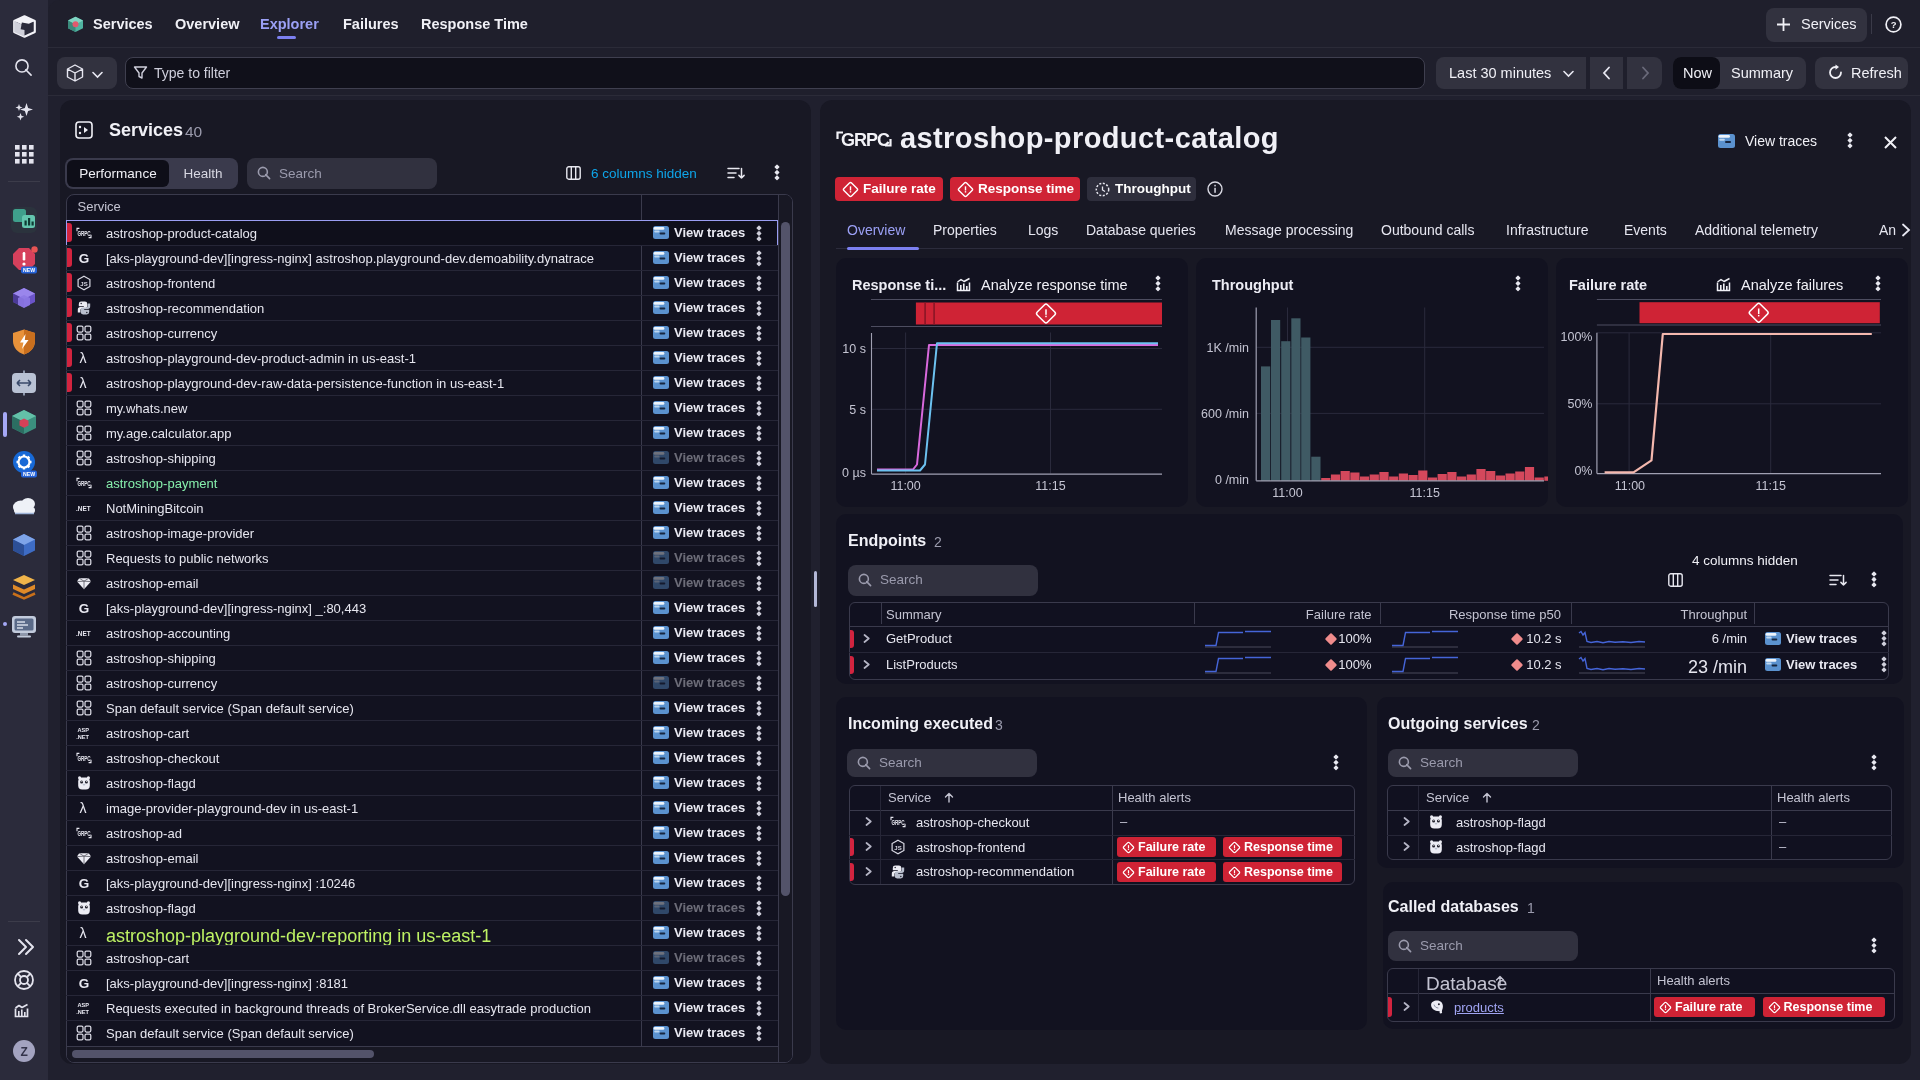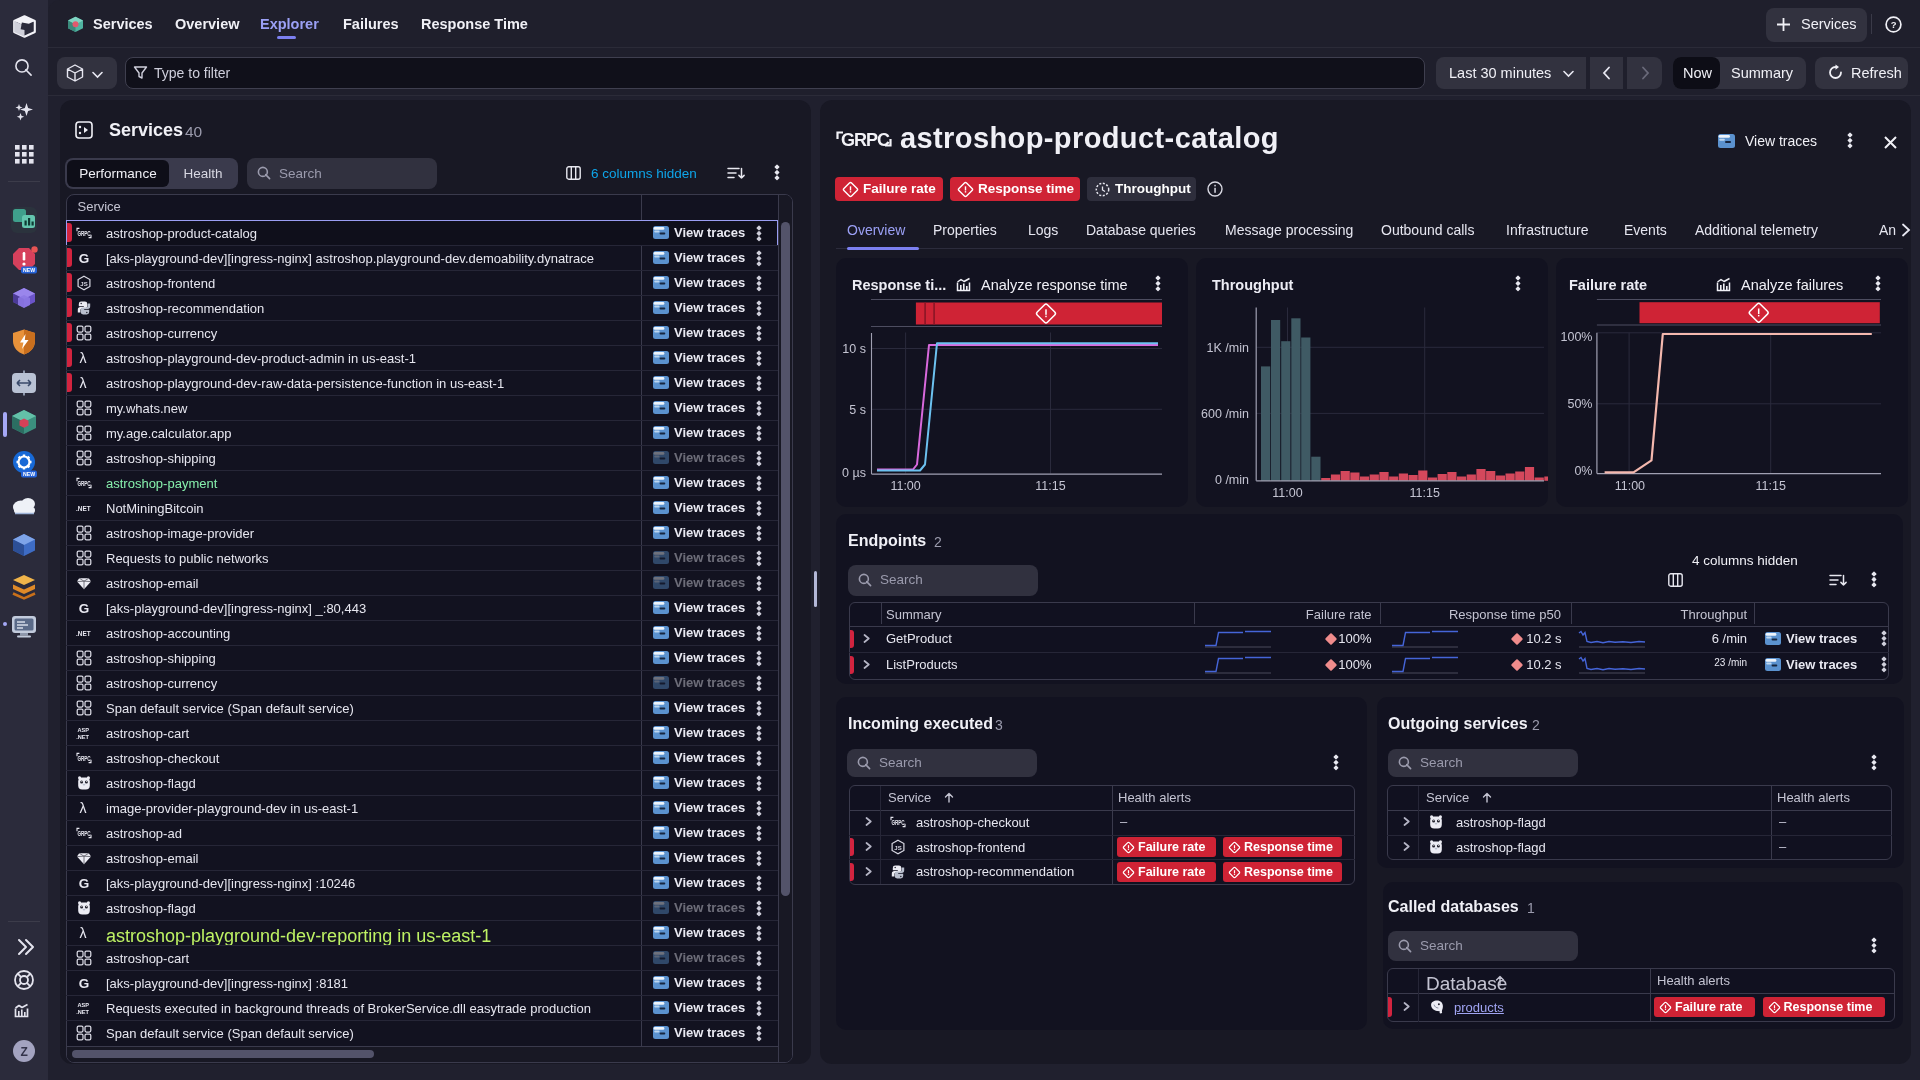--- a/index.html
+++ b/index.html
@@ -1290,21 +1290,21 @@
     <path d="M2 16.5 H13 L15.5 3.5 H40 M42 2.5 H68" stroke="#4565d8" stroke-width="1.4" fill="none"></path>
   </svg>
 <svg style="position:absolute;left:1510px;top:658.3000000000001px;" width="14" height="14" viewBox="0 0 14 14" fill="none">
     <rect x="-4.32" y="-4.32" width="8.64" height="8.64" rx="1" fill="#f08c8c" transform="translate(7,7) rotate(45)"></rect>
   </svg>
 <div style="position:absolute;left:961.5999999999999px;width:600px;text-align:right;top:657.3000000000001px;font-size:13px;color:#e6e6ef;font-weight:400;white-space:nowrap;">10.2 s</div>
 <svg style="position:absolute;left:1577px;top:655.3000000000001px;" width="70" height="20" viewBox="0 0 70 20" fill="none">
     <path d="M2 18 H68" stroke="#4a4a5a" stroke-width="1"></path>
     <path d="M2 4 L4 2.5 L6 6 L8 3.5 L10 13.5 L14 14.5 L20 13.5 L26 14.7 L32 13.5 L38 14.3 L46 13.8 L54 14.5 L62 13.5 L68 14.0" stroke="#4565d8" stroke-width="1.4" fill="none"></path>
   </svg>
-<div style="position:absolute;left:1147.1px;width:600px;text-align:right;top:657.3000000000001px;font-size:10px;color:#e6e6ef;font-weight:400;white-space:nowrap;">23 /min</div>
+<div style="position:absolute;left:1147.1px;width:600px;text-align:right;top:657.3000000000001px;font-size:18px;color:#e6e6ef;font-weight:400;white-space:nowrap;">23 /min</div>
 <svg style="position:absolute;left:1764px;top:657.3000000000001px;" width="18" height="15" viewBox="0 0 18 15" fill="none">
     <g opacity="1">
 <rect x="1" y="1" width="16" height="13" rx="2.5" fill="#5b92cf"></rect>
 
 <rect x="1.6" y="2" width="10.799999999999999" height="2.8" rx="1.4" fill="#eef4fb"></rect>
 <rect x="7.56" y="7.5" width="5.76" height="2" rx="1" fill="#17263f"></rect>
 <rect x="2.2" y="5.3999999999999995" width="5.3999999999999995" height="2" rx="1" fill="#bdd6ef"></rect>
 </g>
   </svg>
 <div style="position:absolute;left:1786px;top:657.3000000000001px;font-size:13px;color:#e9e9f2;font-weight:700;white-space:nowrap;">View traces</div>

